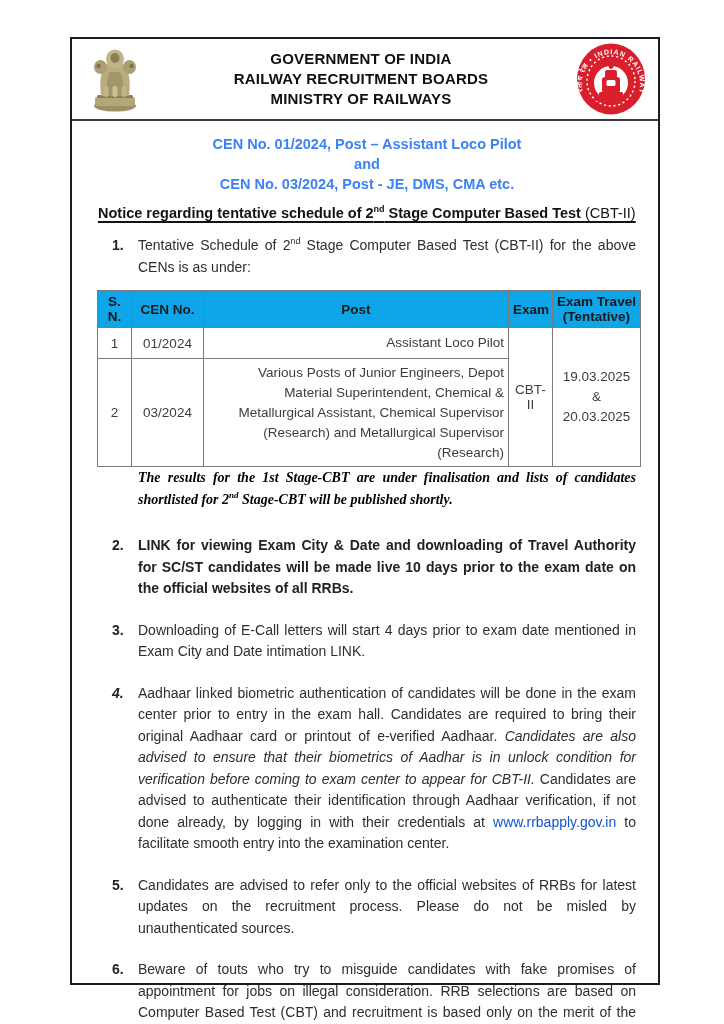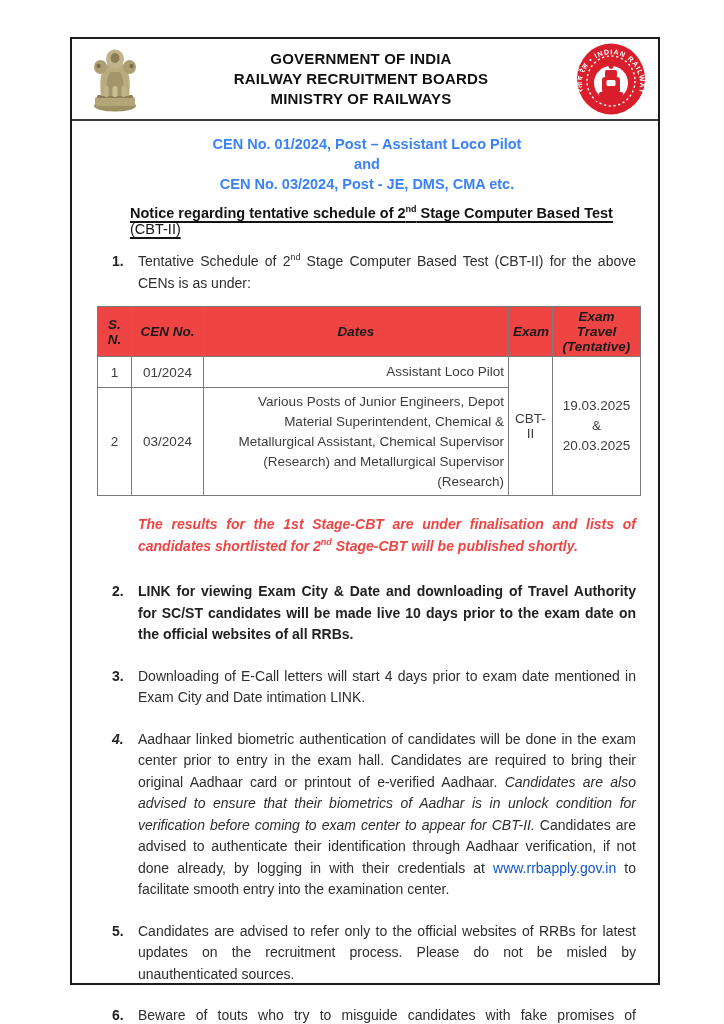--- a/index.html
+++ b/index.html
@@ -21,50 +21,50 @@
   .logo-wrap { width:78px; display:flex; justify-content:center; }
 
   
   .content { padding:14px 22px 0 26px; color:#2e2e2e; font-size:14px; }
 
   .title-block { text-align:center; font-weight:bold; font-size:14.5px; line-height:19px; color:#3b82f6; }
   .title-block .tline { margin-bottom:1px; }
 
   .notice-head {
     margin-top:11px; text-align:left; font-weight:bold; font-size:14.5px; color:#131313;
-    text-decoration:underline; text-underline-offset:3px; text-decoration-thickness:1.5px;margin-left:32px;
+    text-decoration:underline; text-underline-offset:3px; text-decoration-thickness:1.5px;
   }
   .notice-head .light { font-weight:normal; }
   sup { font-size:9px; vertical-align:super; line-height:0; }
 
   .item { display:flex; margin-top:20px; line-height:21.5px; }
   .item .num { width:40px; padding-left:14px; font-weight:bold; flex:none; color:#222; }
   .item .num.italic { font-style:italic; }
   .item .txt { flex:1; text-align:justify; }
   .item .txt.bold { font-weight:bold; color:#222; }
   .first-item { margin-top:14px; }
 
   
   table.sched {
     border-collapse:collapse; margin-top:12px; margin-left:-1px;
     width:543px; table-layout:fixed; font-size:13.5px; color:#3d3d3d;
   }
   table.sched th, table.sched td { border:1px solid #7b7b7b; padding:2px 4px; }
-  table.sched th { background:#ef4444; color:#1a1a1a; font-weight:bold; height:37px;font-style:italic; }
+  table.sched th { background:#0ea5e9; color:#1a1a1a; font-weight:bold; height:37px; }
   .col-sn { width:34px; } .col-cen { width:72px; } .col-post { width:305px; }
   .col-exam { width:44px; } .col-dates { width:88px; }
   td.center, th { text-align:center; vertical-align:middle; }
   td.postcell { text-align:right; padding-left:8px; vertical-align:middle; line-height:20px; }
   tr.r1 { height:31px; }
   tr.r2 { height:108px; }
   .dates-cell div { line-height:20px; }
 
   .note {
-    margin-top:17px; margin-left:40px; font-weight:bold; font-style:italic;
-    color:#ef4444; line-height:22px; text-align:justify; font-size:14px;
+    margin-left:40px; font-weight:bold; font-style:italic;
+    color:#000000; line-height:22px; text-align:justify; font-size:14px;font-family:Liberation Serif, serif;
   }
 
   a.doc-link { color:#1155cc; cursor:pointer; }
   .it { font-style:italic; }
 </style>
 </head>
 <body>
 
 <div class="canvas">
   <div class="page">
@@ -134,21 +134,21 @@
           <col class="col-sn">
             <col class="col-cen">
             <col class="col-post">
             <col class="col-exam">
             <col class="col-dates">
         </colgroup>
         <tbody>
             <tr>
           <th>S. N.</th>
           <th>CEN No.</th>
-          <th>Dates</th>
+          <th>Post</th>
           <th>Exam</th>
           <th>
             <div>Exam Travel</div>
             <div>(Tentative)</div>
           </th>
         </tr>
         <tr class="r1">
           <td class="center">1</td>
           <td class="center">01/2024</td>
           <td class="postcell">Assistant Loco Pilot</td>

